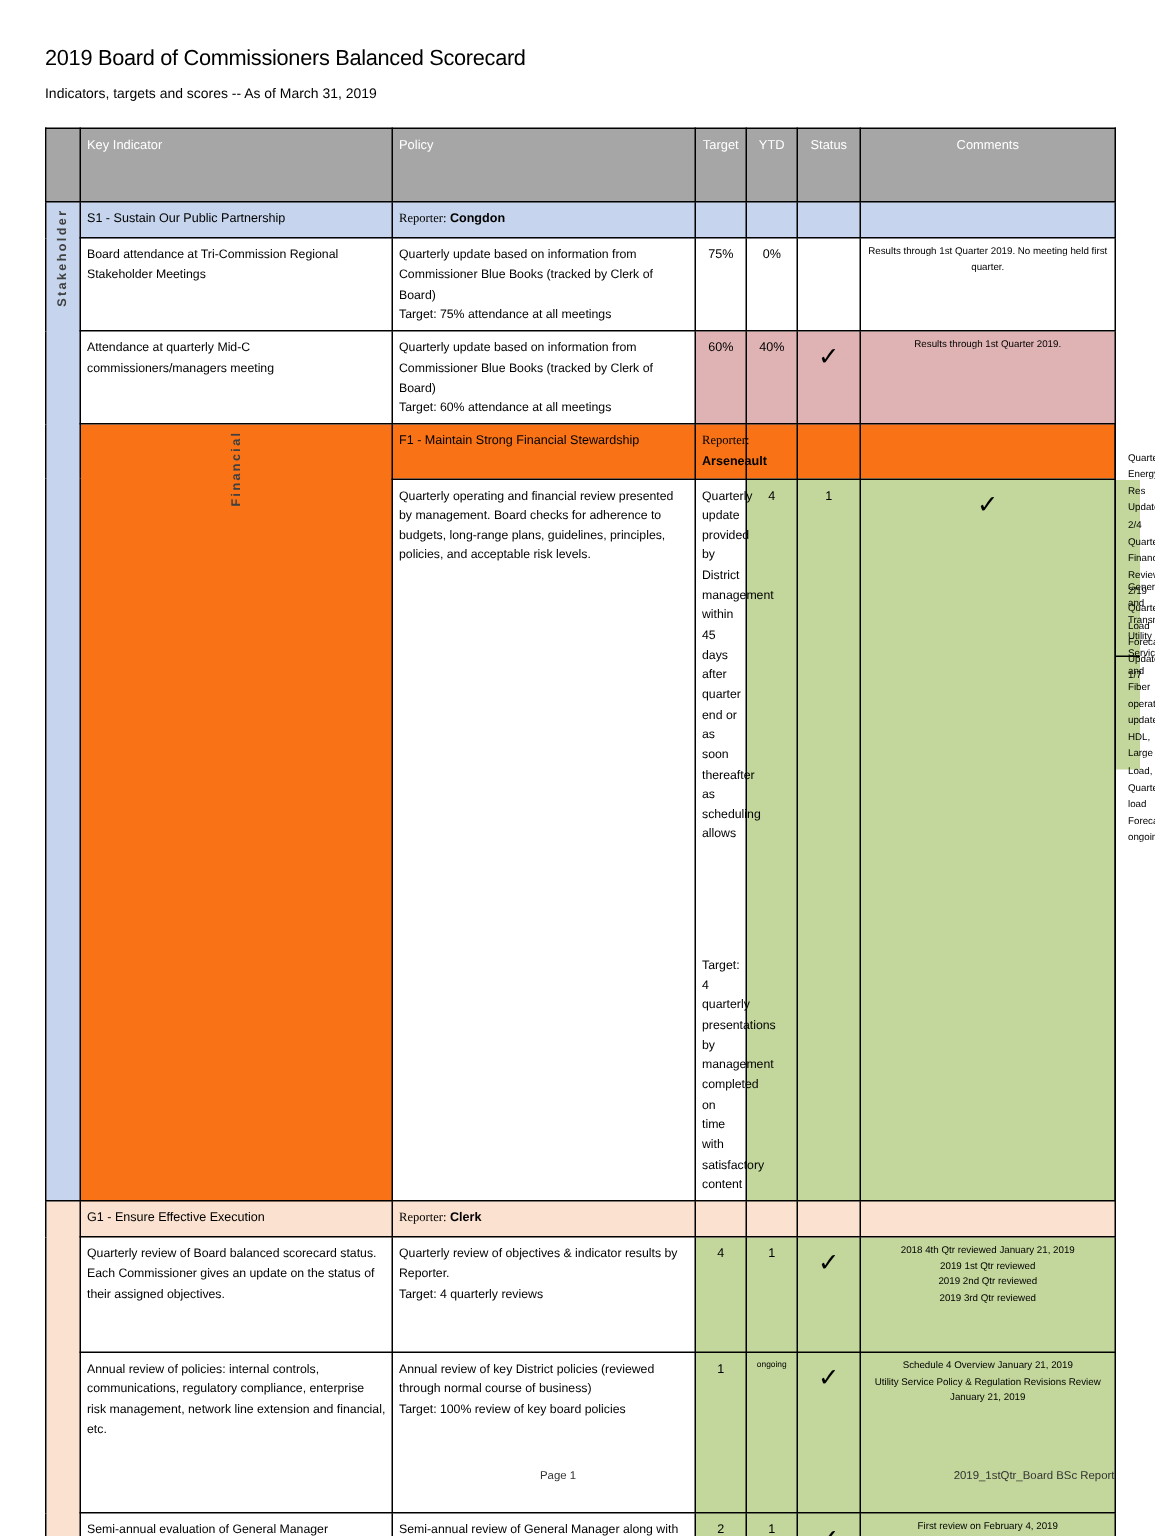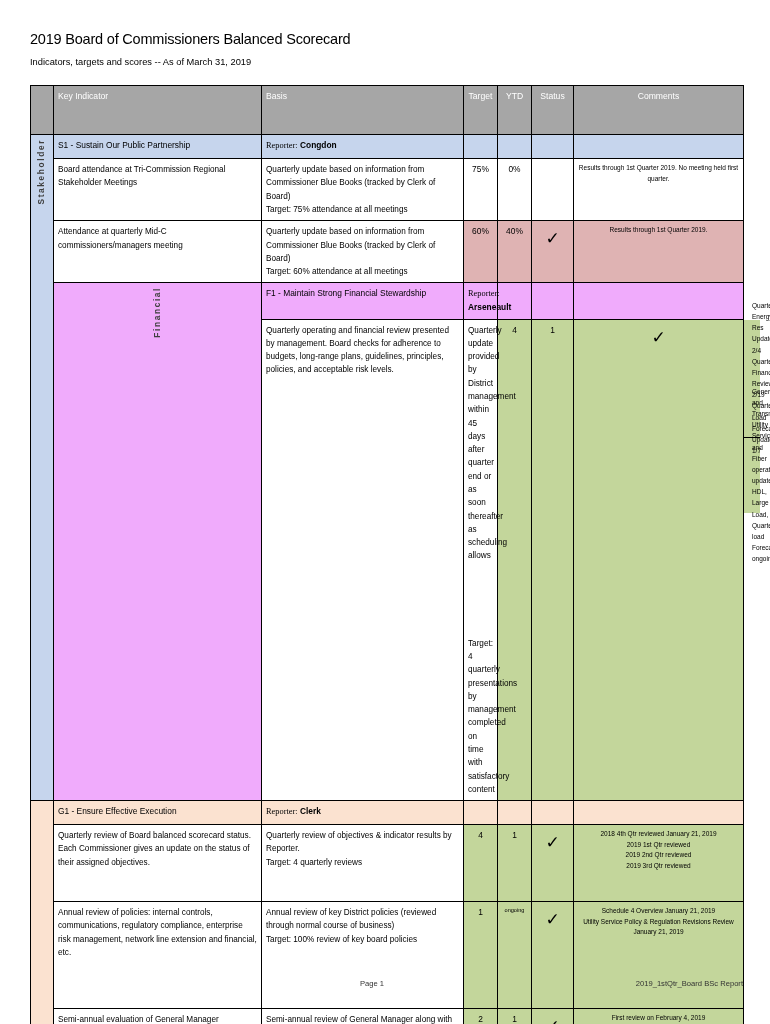--- a/index.html
+++ b/index.html
@@ -86,21 +86,21 @@
 
   
   td.band{
     font-weight:bold;
     font-size:8.4px;
     padding-top:3px;padding-bottom:3px;
     vertical-align:middle;
     height:15px;
   }
   tr.band-blue td{background:#c6d5ed;}
-  tr.band-green td{background:#f0abfc;}
+  tr.band-green td{background:#f97316;}
   tr.band-peach td{background:#fbe2d0;}
   td.band .rep-lab{font-weight:normal;font-family:Liberation Serif, serif;}
   td.band .rep-name{font-weight:bold;}
 
   
   td.num{
     text-align:center;vertical-align:middle;
     font-size:8.4px;
   }
   td.num.small{font-size:5.6px;}
@@ -154,21 +154,21 @@
         <col class="c-basis">
       <col class="c-target">
         <col class="c-ytd">
         <col class="c-status">
         <col class="c-comments">
     </colgroup>
     <thead>
       <tr>
         <th class="h-spine"></th>
         <th class="h-left">Key Indicator</th>
-        <th class="h-left">Basis</th>
+        <th class="h-left">Policy</th>
         <th class="h-center">Target</th>
         <th class="h-center">YTD</th>
         <th class="h-center">Status</th>
         <th class="h-center">Comments</th>
       </tr>
     </thead>
 
     <tbody>
 
       <tr class="band-blue">

